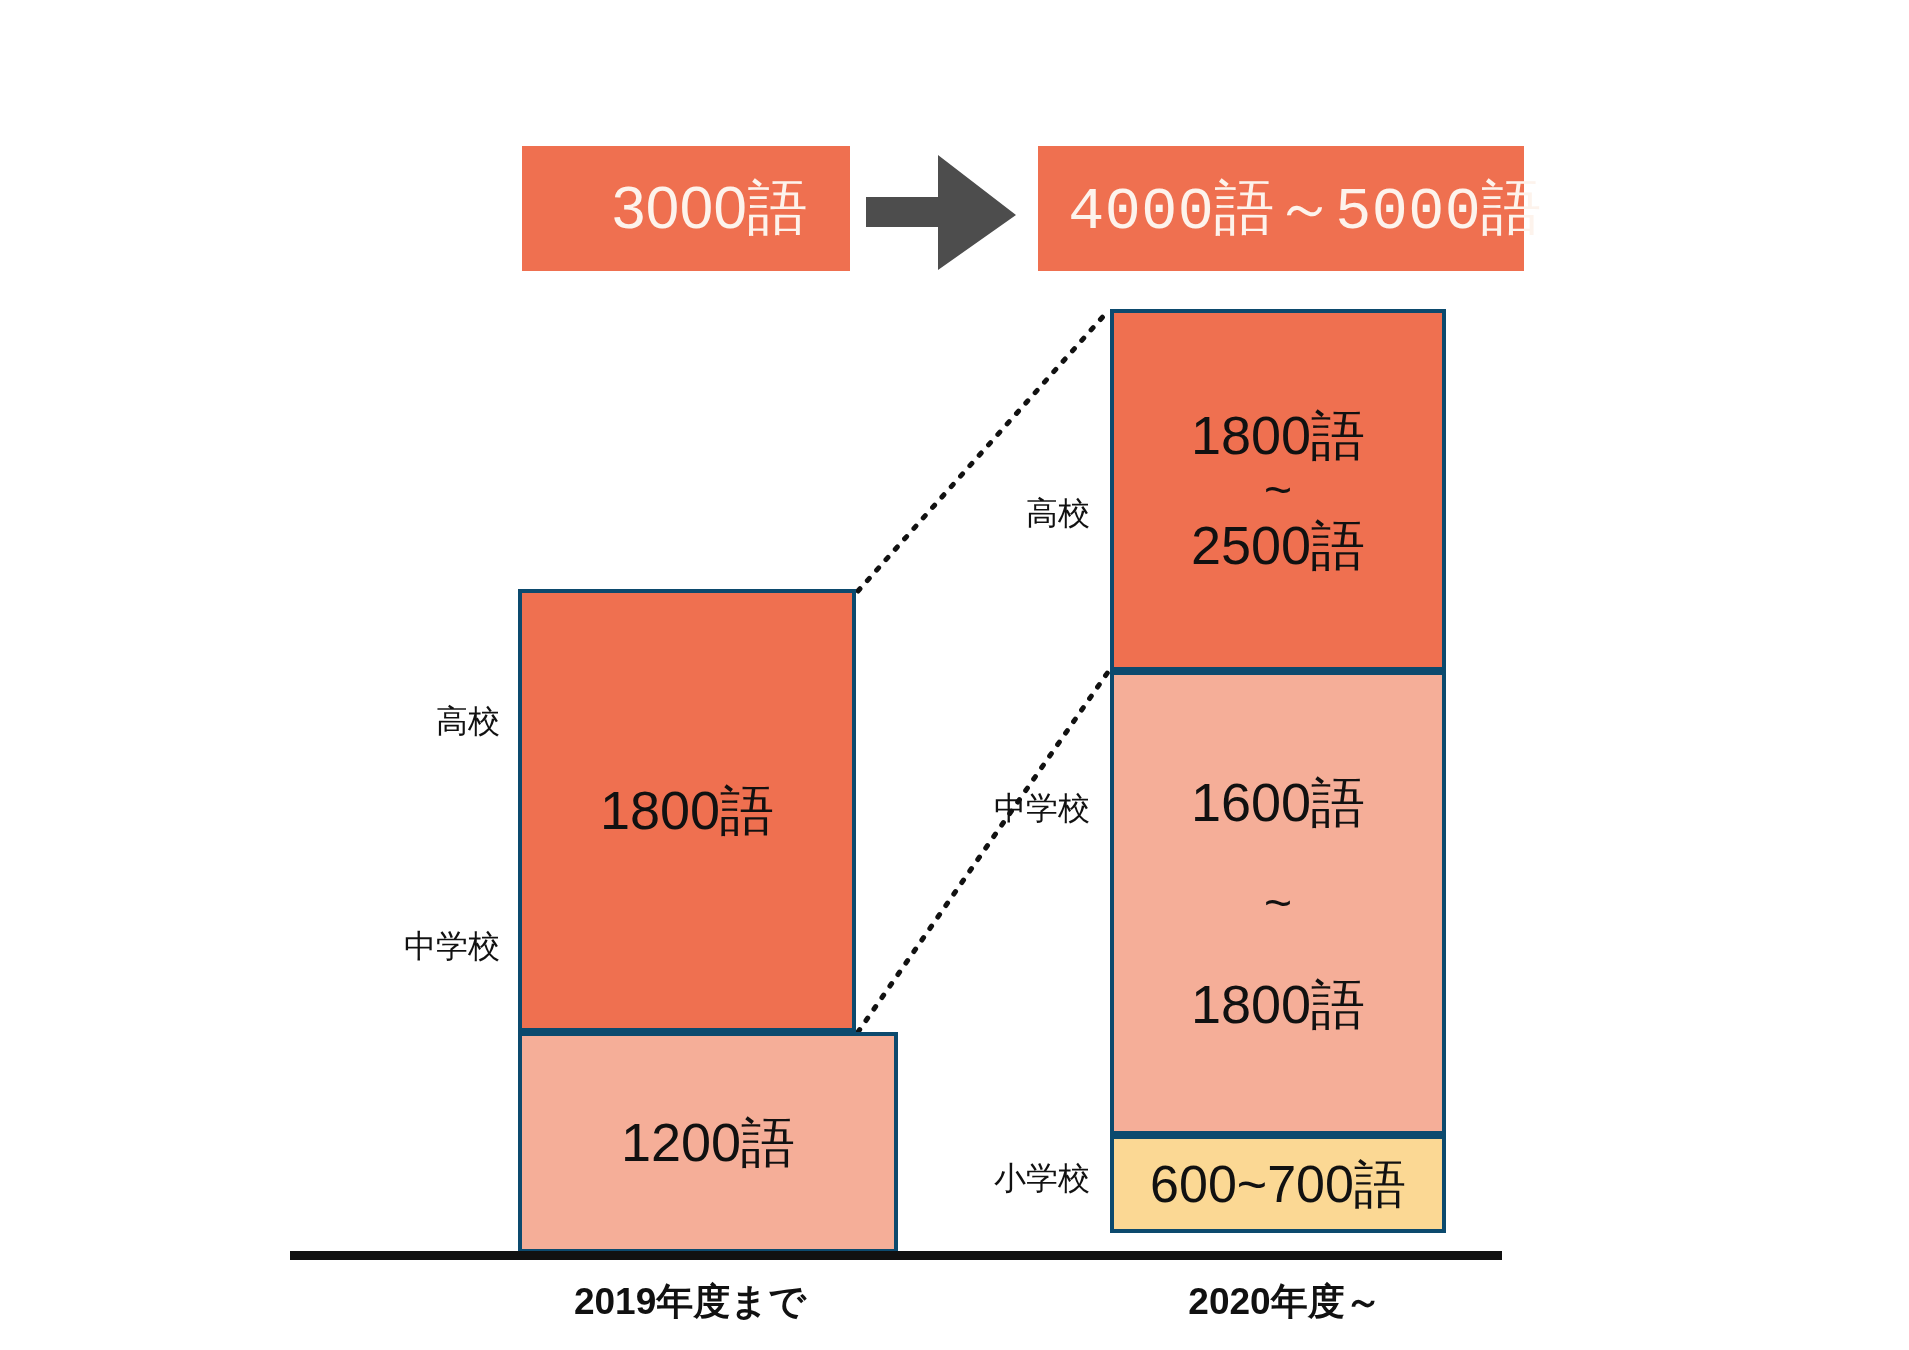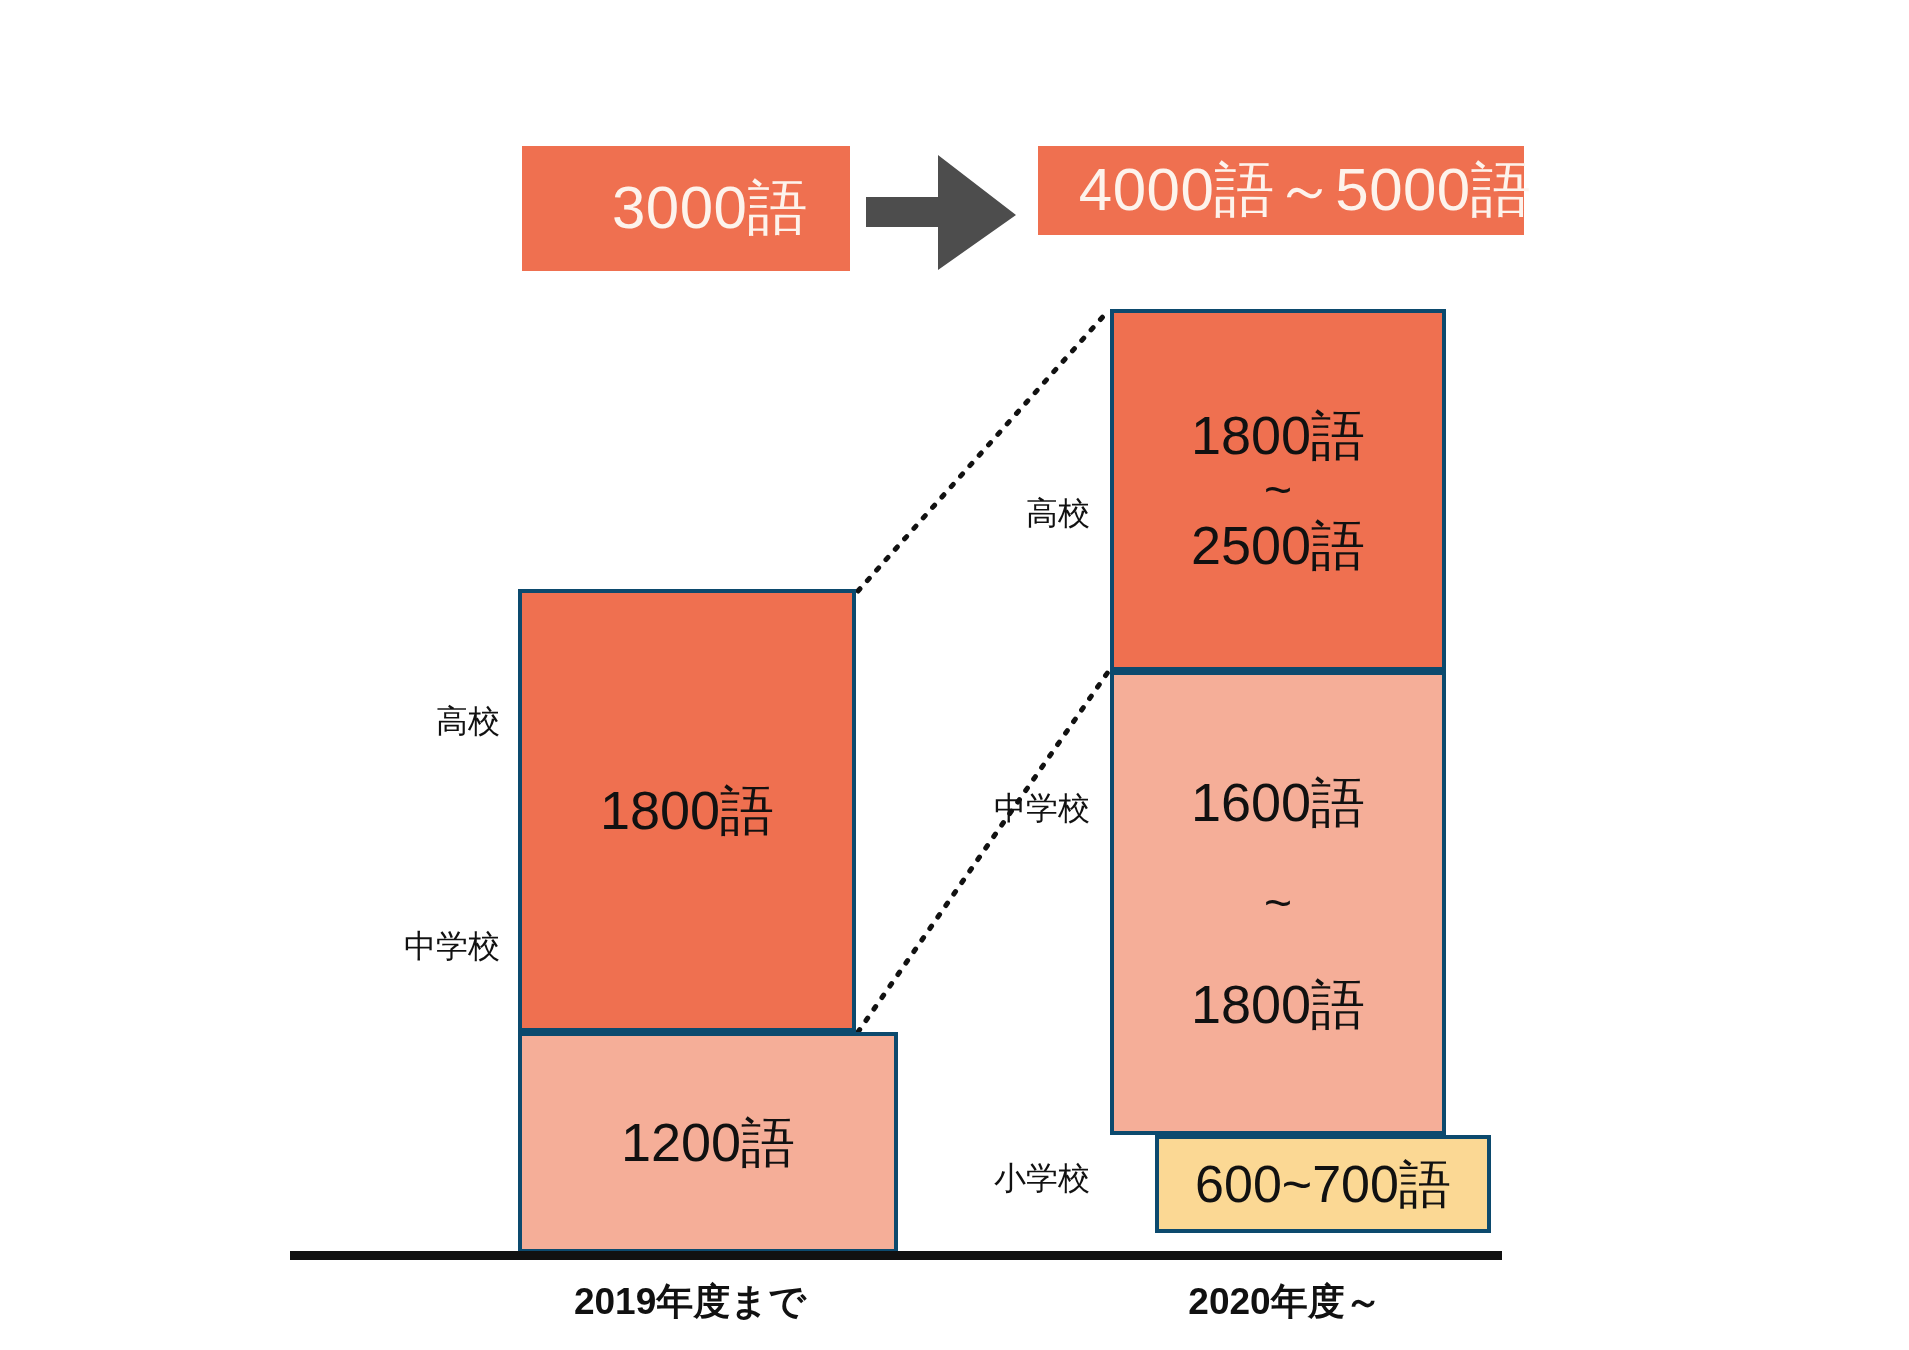--- a/index.html
+++ b/index.html
@@ -17,21 +17,21 @@
     position:absolute;
     background:#EF7050;
     color:#FDF3EC;
     display:flex;align-items:center;justify-content:center;
     font-weight:400;
     letter-spacing:.5px;
     white-space:nowrap;
     padding-left:48px;
   }
   #sum-before{left:522px;top:146px;width:280px;height:125px;font-size:60px;}
-  #sum-after {left:1038px;top:146px;width:438px;height:89px;font-size:60px;}
+  #sum-after {left:1038px;top:146px;width:438px;height:125px;font-size:60px;font-family:Liberation Mono, monospace;}
 
   
   #arrow-wrap{position:absolute;left:866px;top:155px;width:150px;height:115px;}
   #arrow-wrap svg{display:block;width:150px;height:115px;}
 
   
   #callout{
     position:absolute;left:44px;top:320px;width:570px;height:208px;
     background:#F9B5A1;border-radius:104px;
     display:flex;flex-direction:column;align-items:center;justify-content:center;
@@ -58,21 +58,21 @@
   .seg.yellow{background:#FBD894;}
   .seg .tl{display:block;}
   .seg .tilde{font-size:48px;}
 
   
   #seg-l-high{left:518px;top:589px;width:338px;height:443px;}
   #seg-l-mid {left:518px;top:1032px;width:380px;height:221px;}
   
   #seg-r-high{left:1110px;top:309px;width:336px;height:362px;}
   #seg-r-mid {left:1110px;top:671px;width:336px;height:464px;}
-  #seg-r-elem{left:1110px;top:1135px;width:336px;height:98px;font-size:52px;margin-left:45px;}
+  #seg-r-elem{left:1110px;top:1135px;width:336px;height:98px;font-size:52px;}
 
   
   .sidelbl{
     position:absolute;color:#111111;font-size:32px;white-space:nowrap;
     text-align:right;
   }
   #lbl-l-high{left:330px;top:700px;width:170px;}
   #lbl-l-mid {left:330px;top:925px;width:170px;}
   #lbl-r-high{left:920px;top:492px;width:170px;}
   #lbl-r-mid {left:920px;top:787px;width:170px;}

